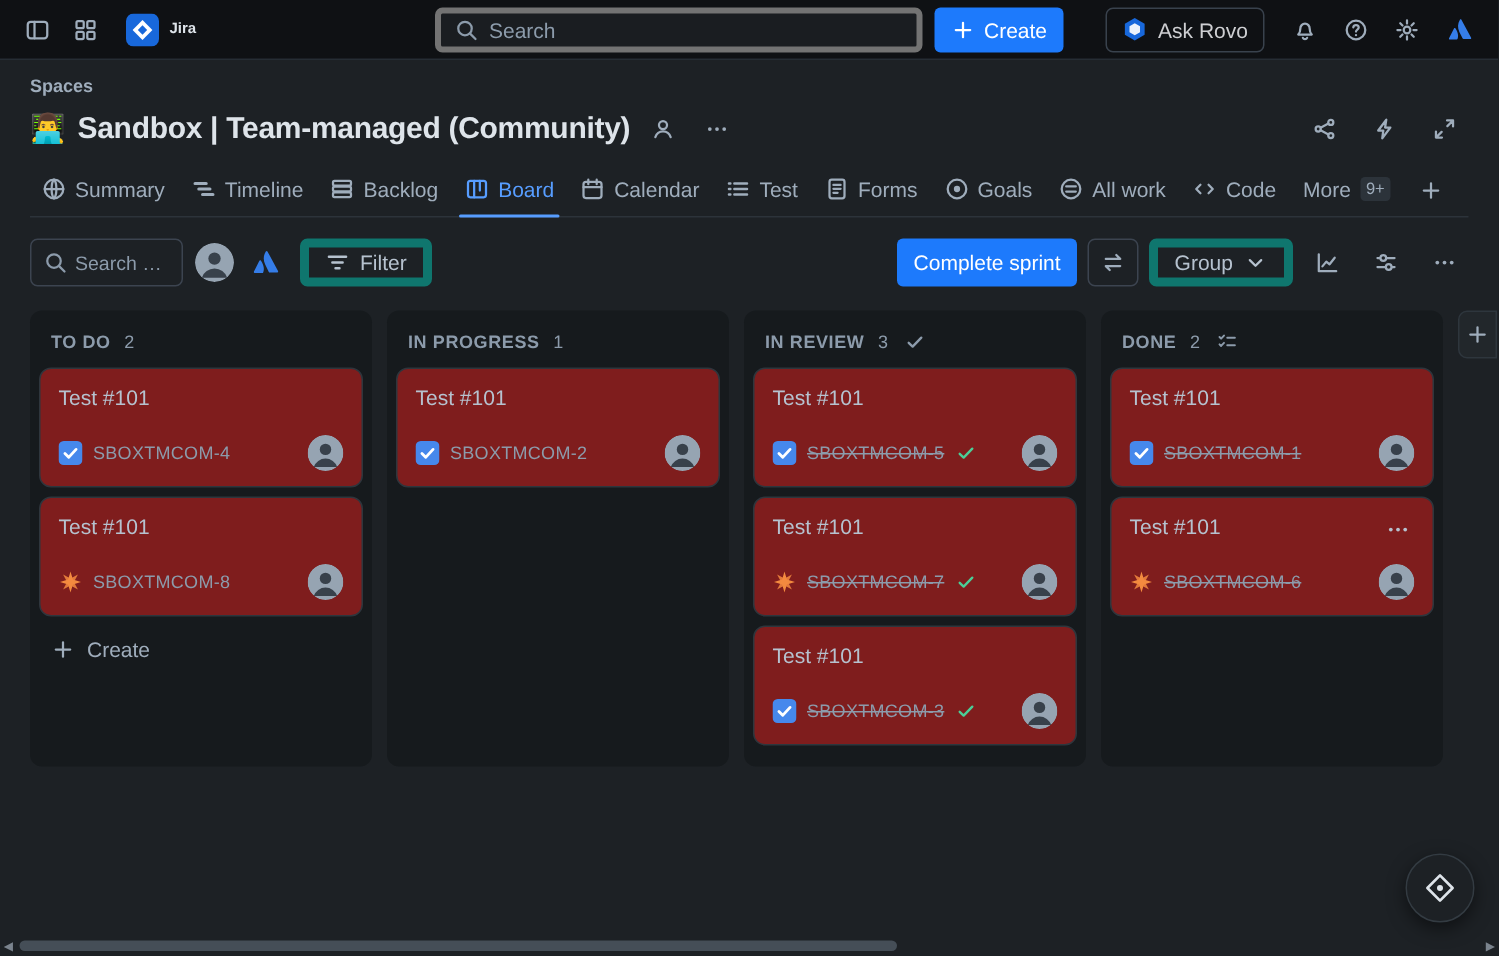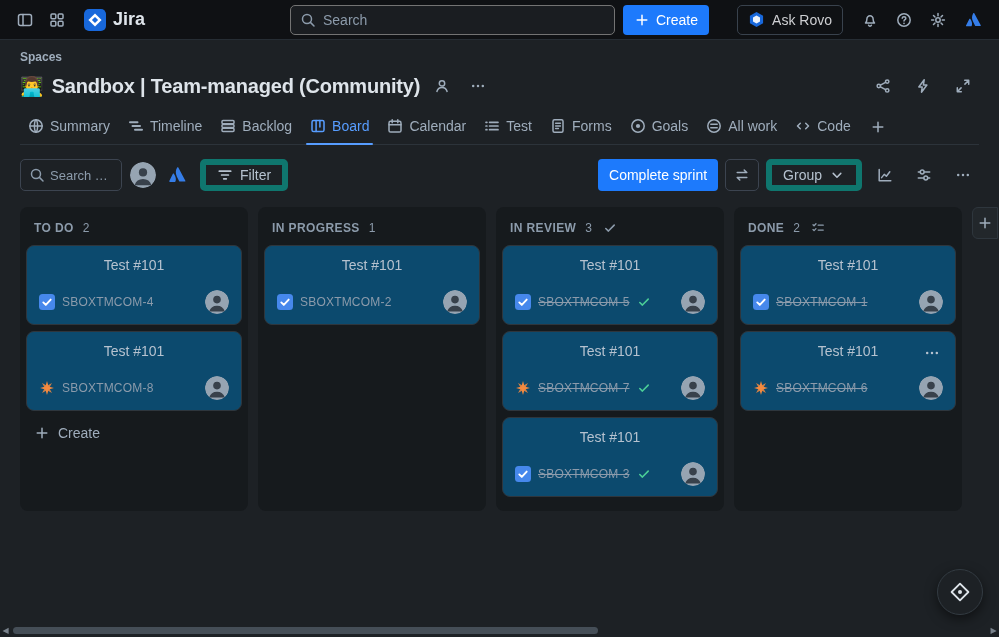--- a/index.html
+++ b/index.html
@@ -10,22 +10,22 @@
   .ic svg { width:16px; height:16px; display:block; }
 
   
   .topbar { height:40px; background:#0F1114; display:grid; grid-template-columns:1fr auto 1fr; align-items:center; padding:0 10px; border-bottom:1px solid #262D34; }
   .tb-left { display:flex; align-items:center; gap:2px; }
   .tb-center { display:flex; align-items:center; gap:8px; }
   .tb-right { display:flex; align-items:center; gap:4px; justify-content:flex-end; }
   .tb-iconbtn { width:30px; height:30px; border:none; background:transparent; color:#9FADBC; display:flex; align-items:center; justify-content:center; border-radius:4px; cursor:pointer; }
   .jira-brand { display:flex; align-items:center; gap:7px; padding:0 10px; cursor:pointer; }
   .jira-brand .logo svg { width:22px; height:22px; display:block; }
-  .jira-brand .name { color:#DEE4EA; font-size:18px; font-weight:700; }
-  .tb-search { width:325px; height:30px; background:#1A1D21; border:1px solid #737373; border-radius:5px; display:flex; align-items:center; gap:7px; padding:0 9px; color:#8C9BAB; }
+  .jira-brand .name { color:#DEE4EA; font-size:10px; font-weight:700; }
+  .tb-search { width:325px; height:30px; background:#1A1D21; border:4px solid #737373; border-radius:5px; display:flex; align-items:center; gap:7px; padding:0 9px; color:#8C9BAB; }
   .tb-search input { flex:1; min-width:0; background:transparent; border:none; outline:none; color:#B6C2CF; font-size:14px; font-family:inherit; }
   .tb-search input::placeholder { color:#8C9BAB; }
   .btn-primary { height:30px; padding:0 11px; background:#1D7AFC; color:#fff; border:none; border-radius:4px; font-size:14px; font-weight:500; display:inline-flex; align-items:center; gap:6px; cursor:pointer; }
   .btn-rovo { height:30px; padding:0 10px; background:transparent; border:1px solid #39424D; border-radius:5px; color:#CECFD2; font-size:14px; display:inline-flex; align-items:center; gap:7px; cursor:pointer; margin-right:8px; }
   .btn-rovo .ic svg { width:17px; height:17px; }
   .atl-mark { display:flex; padding:0 4px 0 6px; }
   .atl-mark svg { width:22px; height:22px; }
 
   
   .main { padding:0 20px; }
@@ -62,21 +62,21 @@
   .btn-primary.h32 { height:32px; }
 
   
   .board { margin-top:16px; display:flex; gap:10px; align-items:flex-start; width:max-content; }
   .column { width:228px; min-height:304px; background:#161A1D; border-radius:8px; padding:6px; display:flex; flex-direction:column; flex:none; }
   .col-header { display:flex; align-items:center; gap:9px; padding:8px 8px 10px; font-size:12px; font-weight:700; color:#8C9BAB; letter-spacing:0.4px; }
   .col-count { font-weight:400; }
   .col-header .ic { color:#8C9BAB; margin-left:2px; }
   .col-header .ic svg { width:14px; height:14px; }
   .col-cards { display:flex; flex-direction:column; gap:6px; }
-  .card { background:#0c4a6e; border:1px solid #2E363D; border-radius:8px; padding:11px 12px 10px; cursor:pointer; position:relative;text-align:center; }
+  .card { background:#7f1d1d; border:1px solid #2E363D; border-radius:8px; padding:11px 12px 10px; cursor:pointer; position:relative; }
   .card-title { font-size:14px; color:#B6C2CF; margin-bottom:17px; }
   .card-meta { display:flex; align-items:center; gap:7px; }
   .type-ic svg { width:16px; height:16px; display:block; }
   .card-key { font-size:12px; color:#8C9BAB; letter-spacing:0.2px; }
   .card-key.strike { text-decoration:line-through; }
   .done-ic { color:#4BCE97; }
   .done-ic svg { width:14px; height:14px; }
   .card-avatar { margin-left:auto; width:24px; height:24px; border-radius:50%; overflow:hidden; flex:none; }
   .card-avatar svg { width:24px; height:24px; display:block; }
   .card-menu { position:absolute; top:9px; right:8px; width:30px; height:24px; background:transparent; border:none; color:#B6C2CF; display:flex; align-items:center; justify-content:center; border-radius:4px; cursor:pointer; }
@@ -322,20 +322,24 @@
           <span class="tab-label">All work</span>
         </div>
         <div class="tab">
           <span class="ic ">
             <svg viewBox="0 0 16 16" fill="none" stroke="currentColor" stroke-width="1.5" stroke-linecap="round" stroke-linejoin="round">
               <path d="M5.3 5.2L2.5 8l2.8 2.8M10.7 5.2L13.5 8l-2.8 2.8"></path>
             </svg>
           </span>
           <span class="tab-label">Code</span>
         </div>
+        <div class="tab">
+          <span class="tab-label">More</span>
+          <span class="tab-badge">9+</span>
+        </div>
       </div>
     <button class="tab-add">
         <span class="ic">
           <svg viewBox="0 0 16 16" fill="none" stroke="currentColor" stroke-width="1.5" stroke-linecap="round" stroke-linejoin="round">
             <path d="M8 3.2v9.6M3.2 8h9.6"></path>
           </svg>
         </span>
       </button>
   </nav>
 

